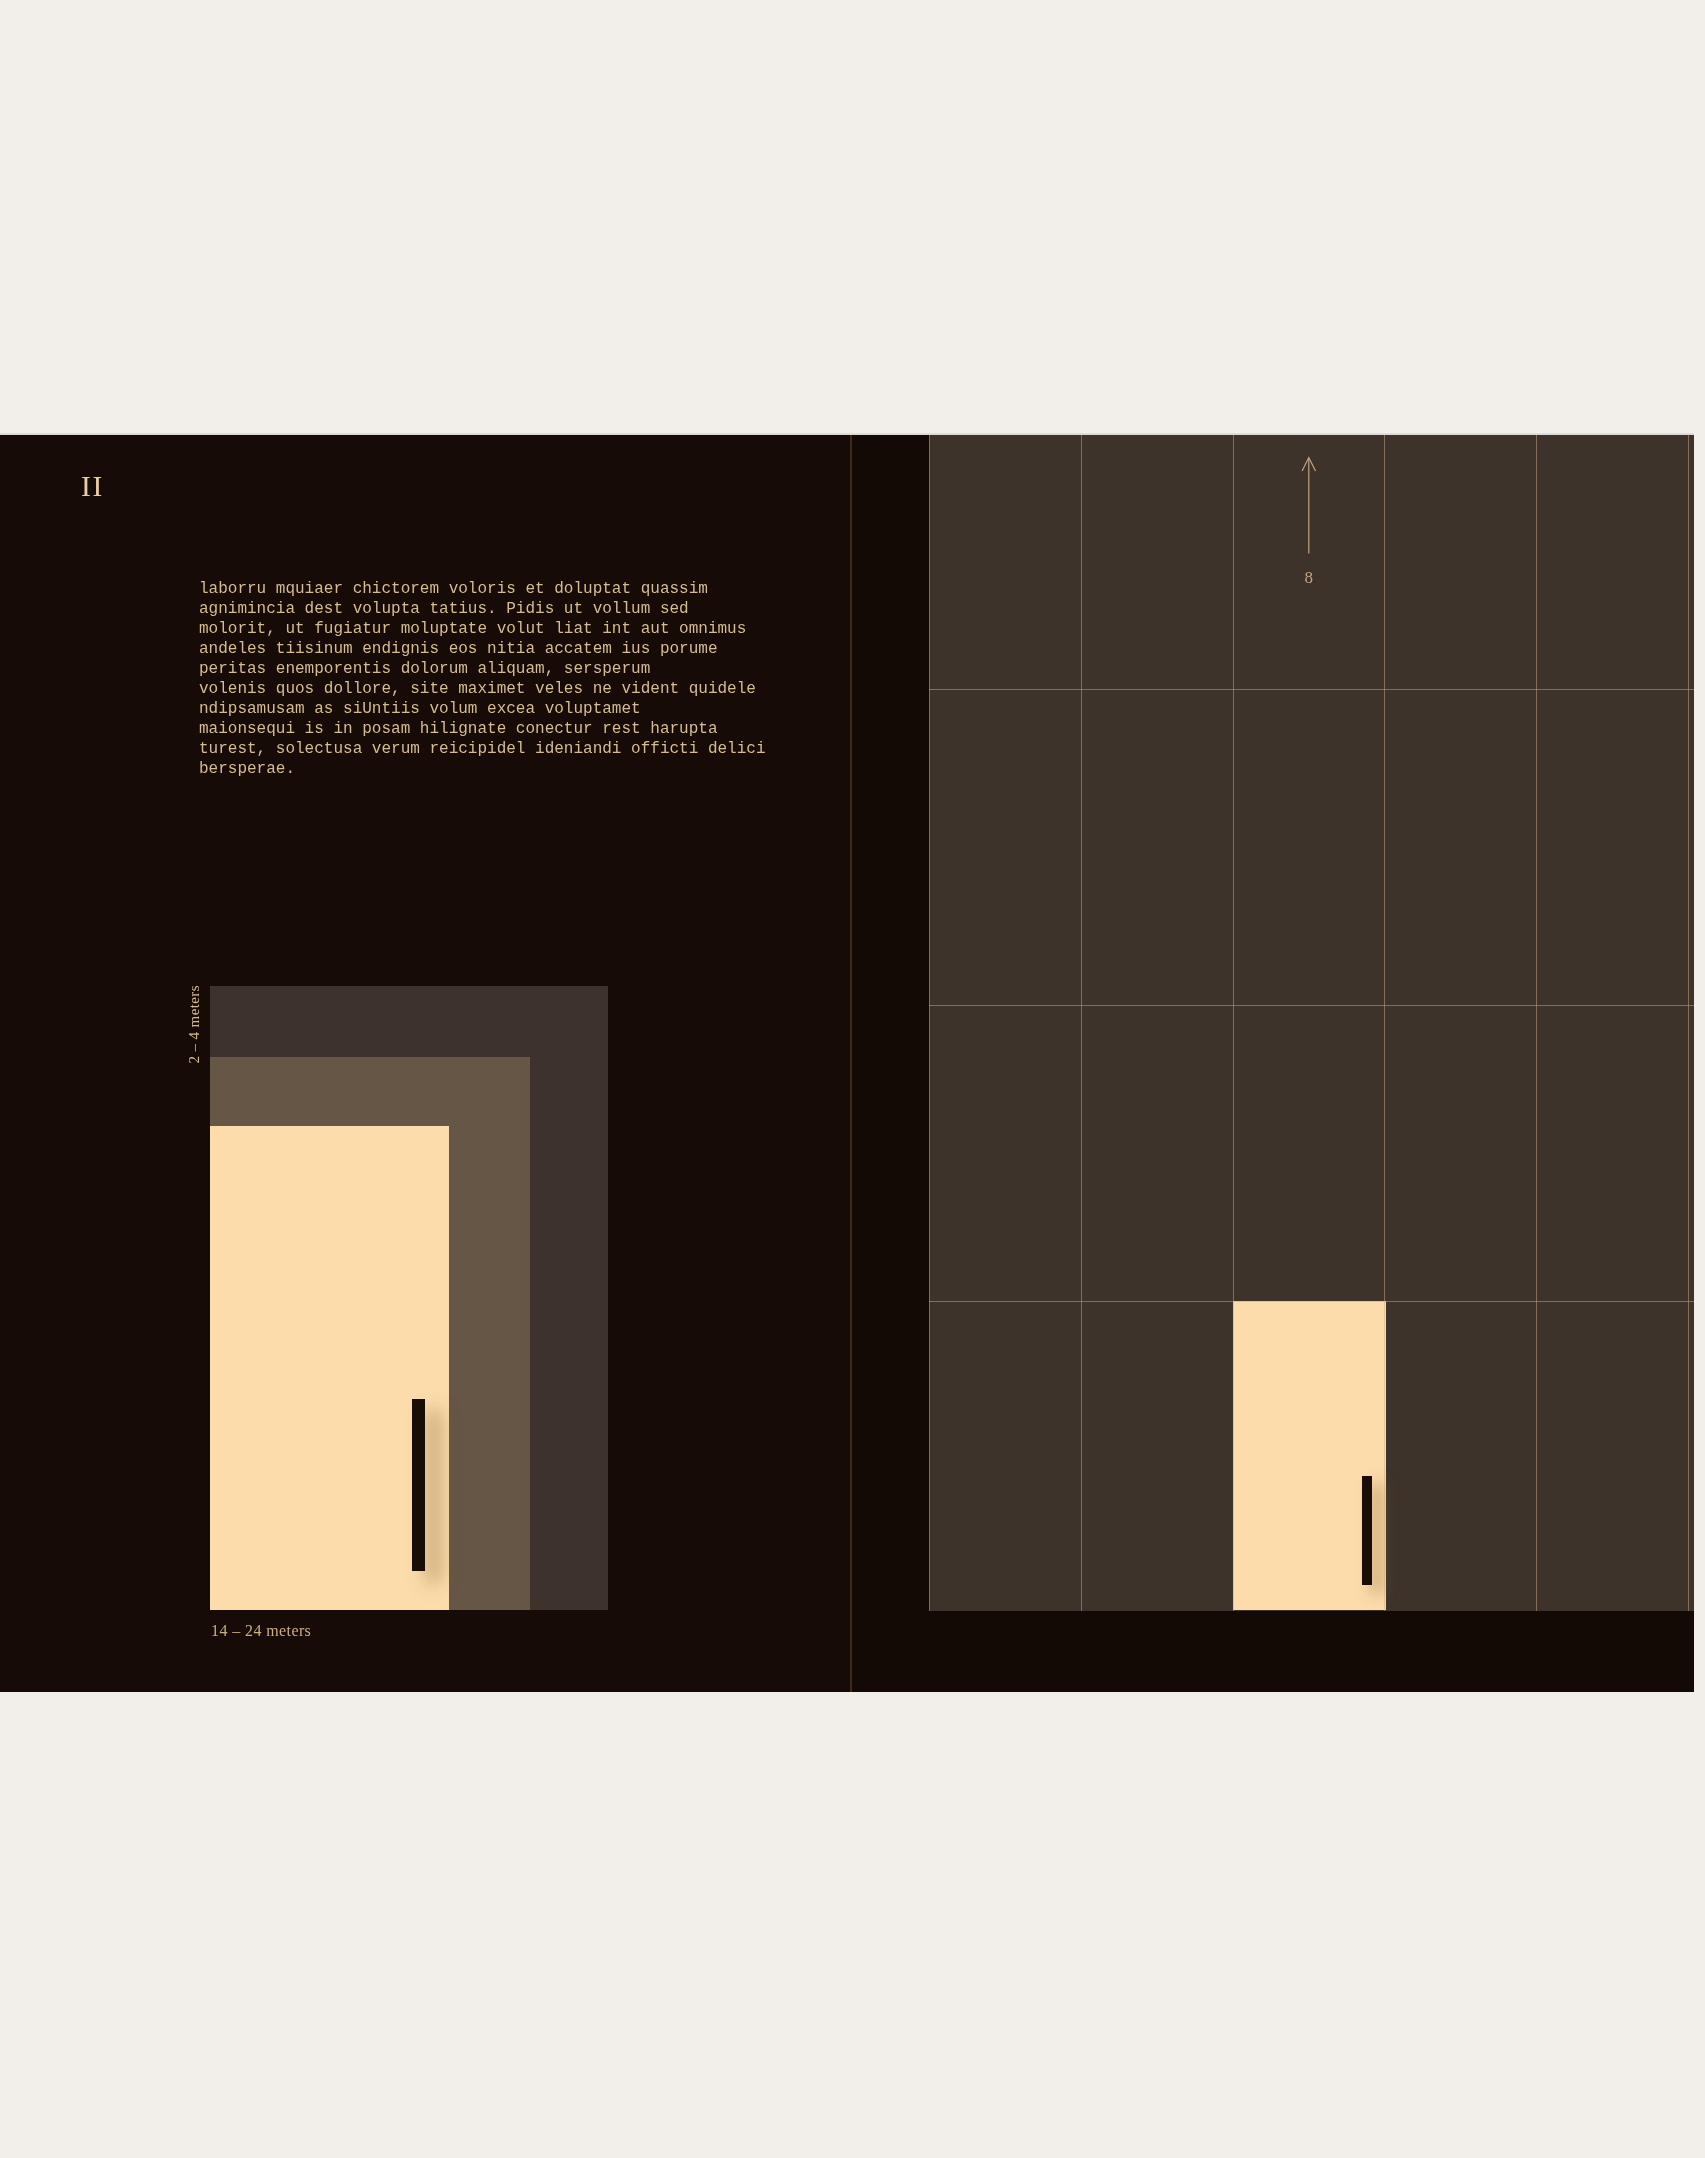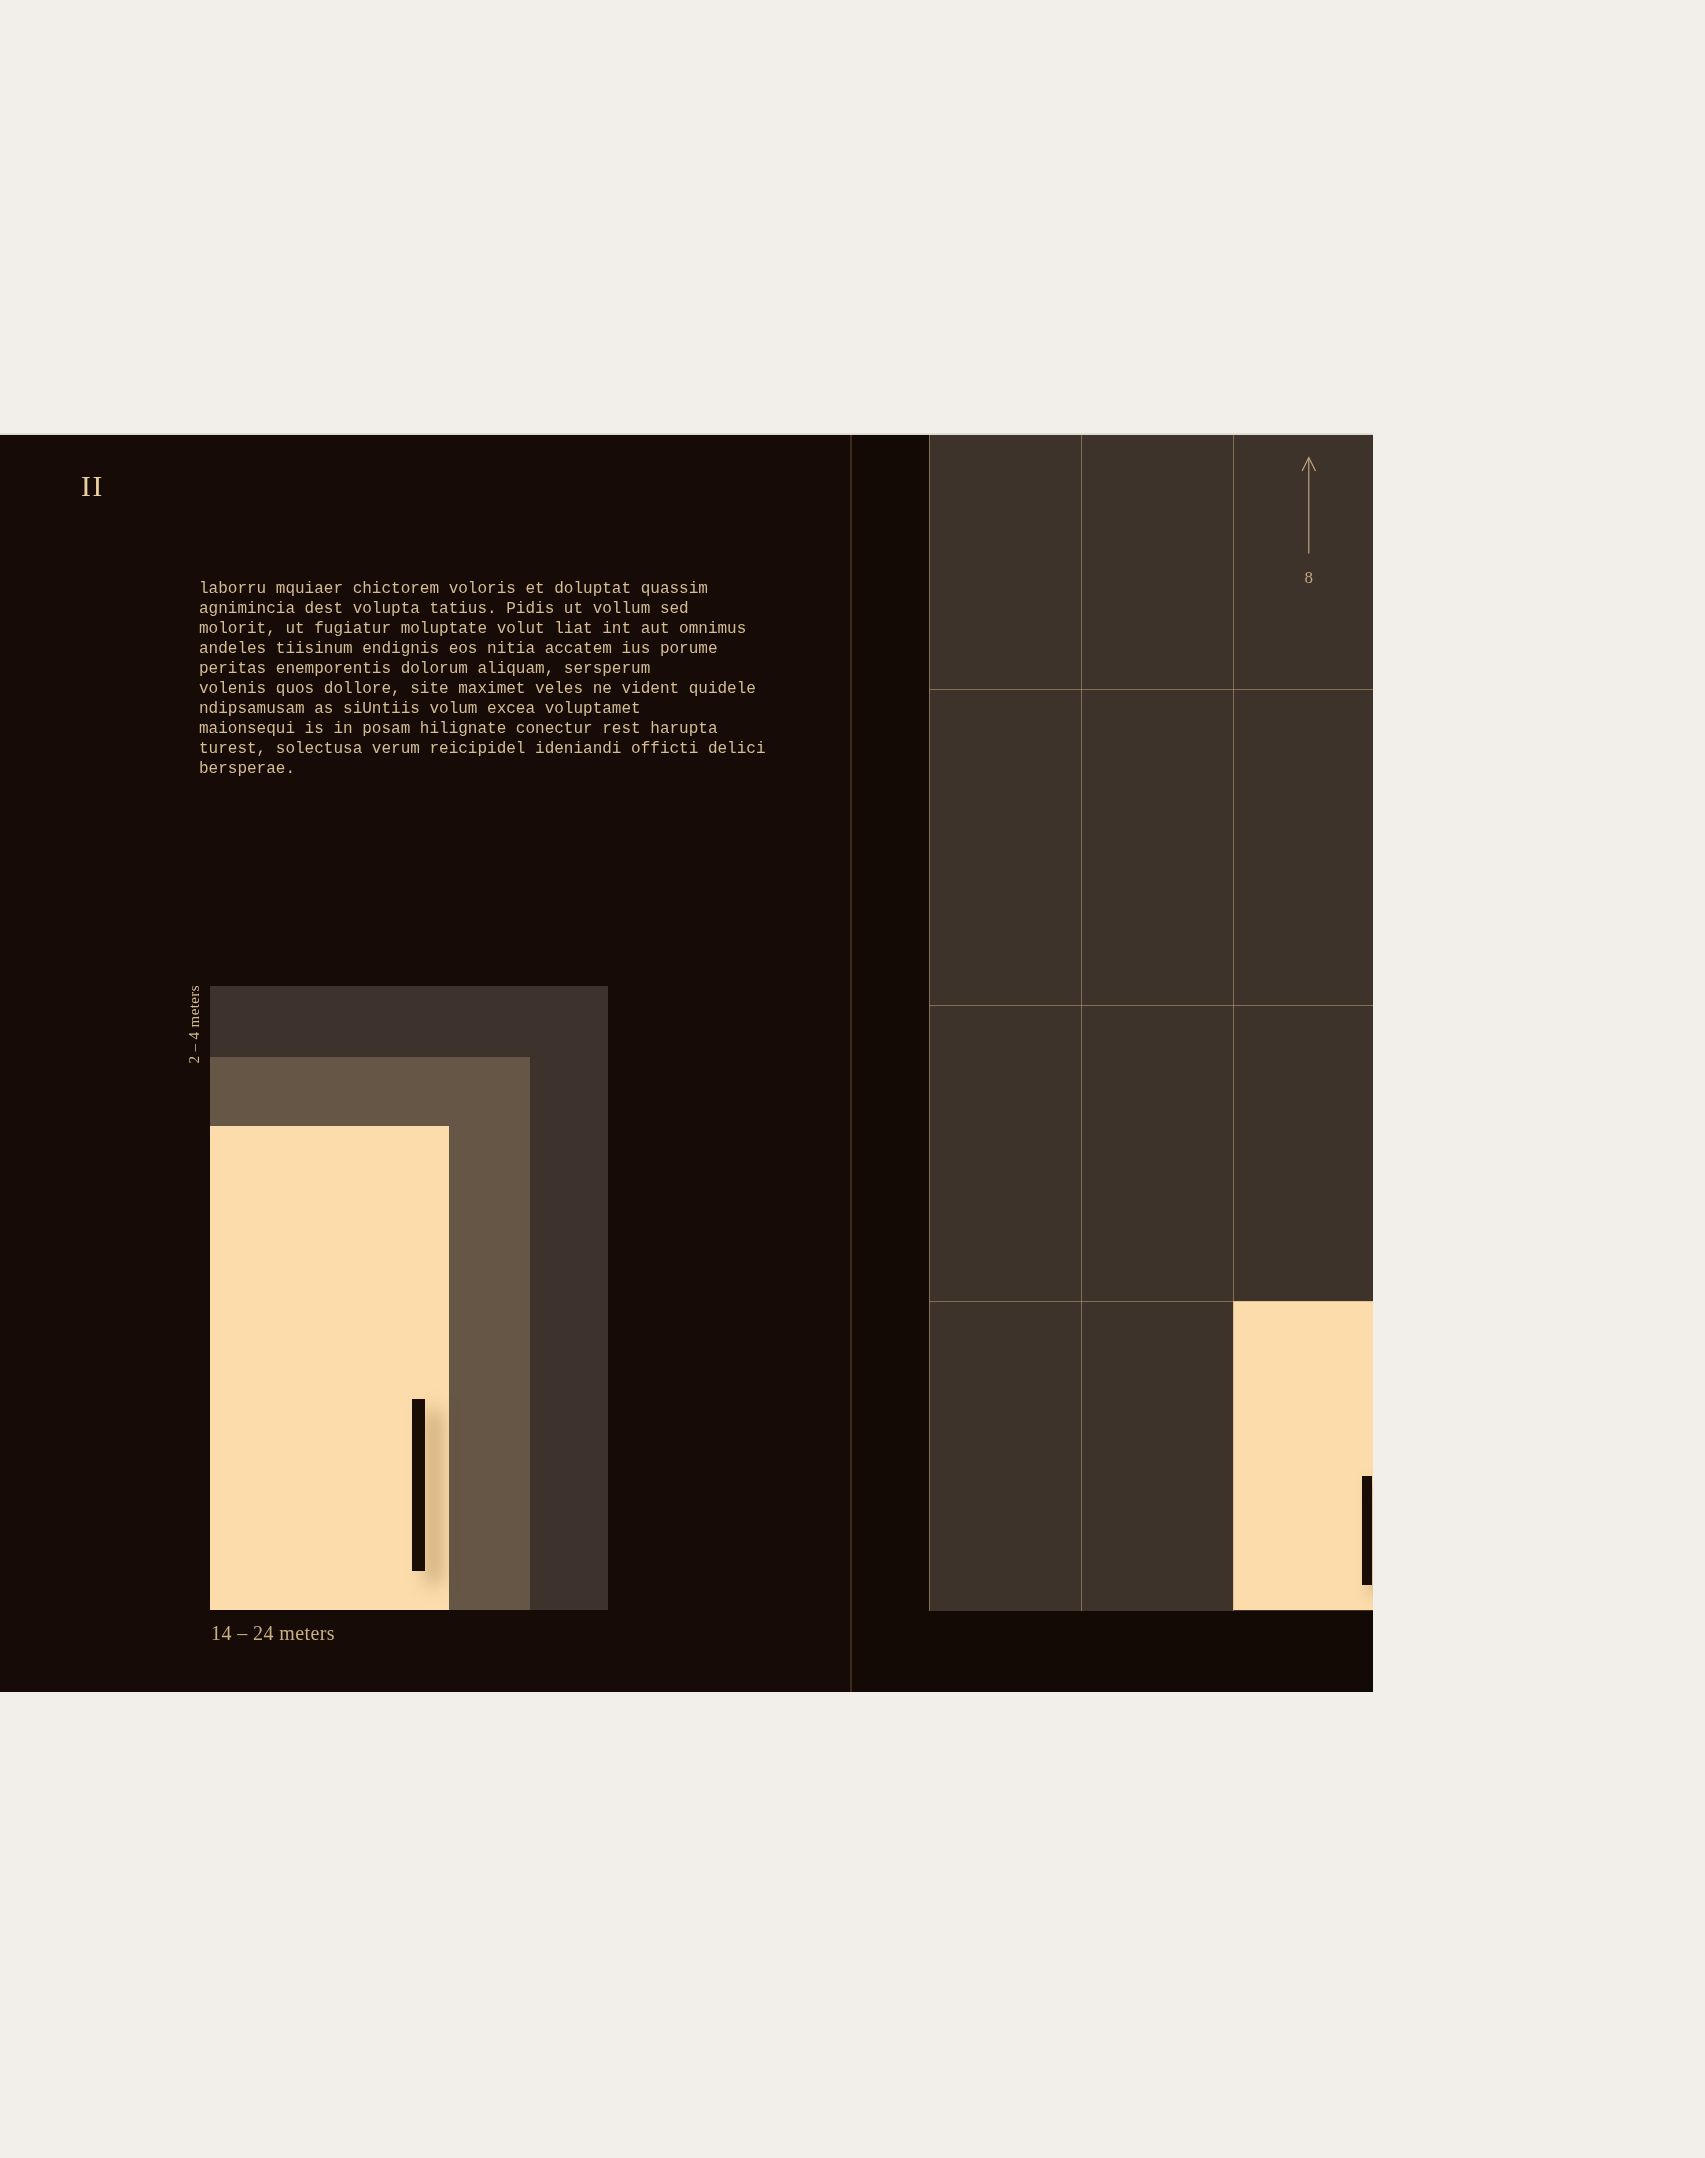--- a/index.html
+++ b/index.html
@@ -1,18 +1,18 @@
 <!DOCTYPE html>
 <html style="font-size:13.5px"><head>
 <meta charset="utf-8">
 <style>
   html,body{margin:0;padding:0;background:#f2efea;}
   .canvas{
     position:relative;
-    width:1373px;height:2159px;
+    width:1694px;height:2159px;
     background:#f2efea;
     overflow:hidden;
     font-family:"Liberation Serif","DejaVu Serif",serif;
   }
   .spread{
     position:absolute;left:0;top:435px;width:1705px;height:1257px;
     box-shadow:0 -1.7px 0 rgba(60,50,40,0.12);
   }
   .page-left{position:absolute;left:0;top:0;width:852px;height:1257px;background:#160b06;}
   .page-right{position:absolute;left:852px;top:0;width:853px;height:1257px;background:#130a05;}
@@ -39,21 +39,21 @@
     position:absolute;left:412px;top:964px;width:12.6px;height:172px;background:#1a0d06;
     box-shadow:15px 11.8px 18.6px rgba(140,100,55,0.5);
   }
   .vlabel{
     position:absolute;left:186px;top:550px;height:17px;width:max-content;
     transform-origin:0 0;transform:rotate(-90deg) translateX(-100%);
     font-size:15px;line-height:17px;color:#d4bd93;letter-spacing:0.4px;
   }
   .hlabel{
     position:absolute;left:211px;top:1187px;
-    font-size:20px;color:#c9b083;letter-spacing:0.4px;
+    font-size:16px;color:#c9b083;letter-spacing:0.4px;
   }
 
   
   .grid{
     position:absolute;left:929px;top:0;width:776px;height:1176px;
     background:#3e332b;overflow:hidden;
   }
   .cell-highlight{position:absolute;left:304px;top:866px;width:153px;height:309px;background:#fcdcab;}
   .bar-right{
     position:absolute;left:433px;top:1041px;width:10px;height:109px;background:#1a0d06;

